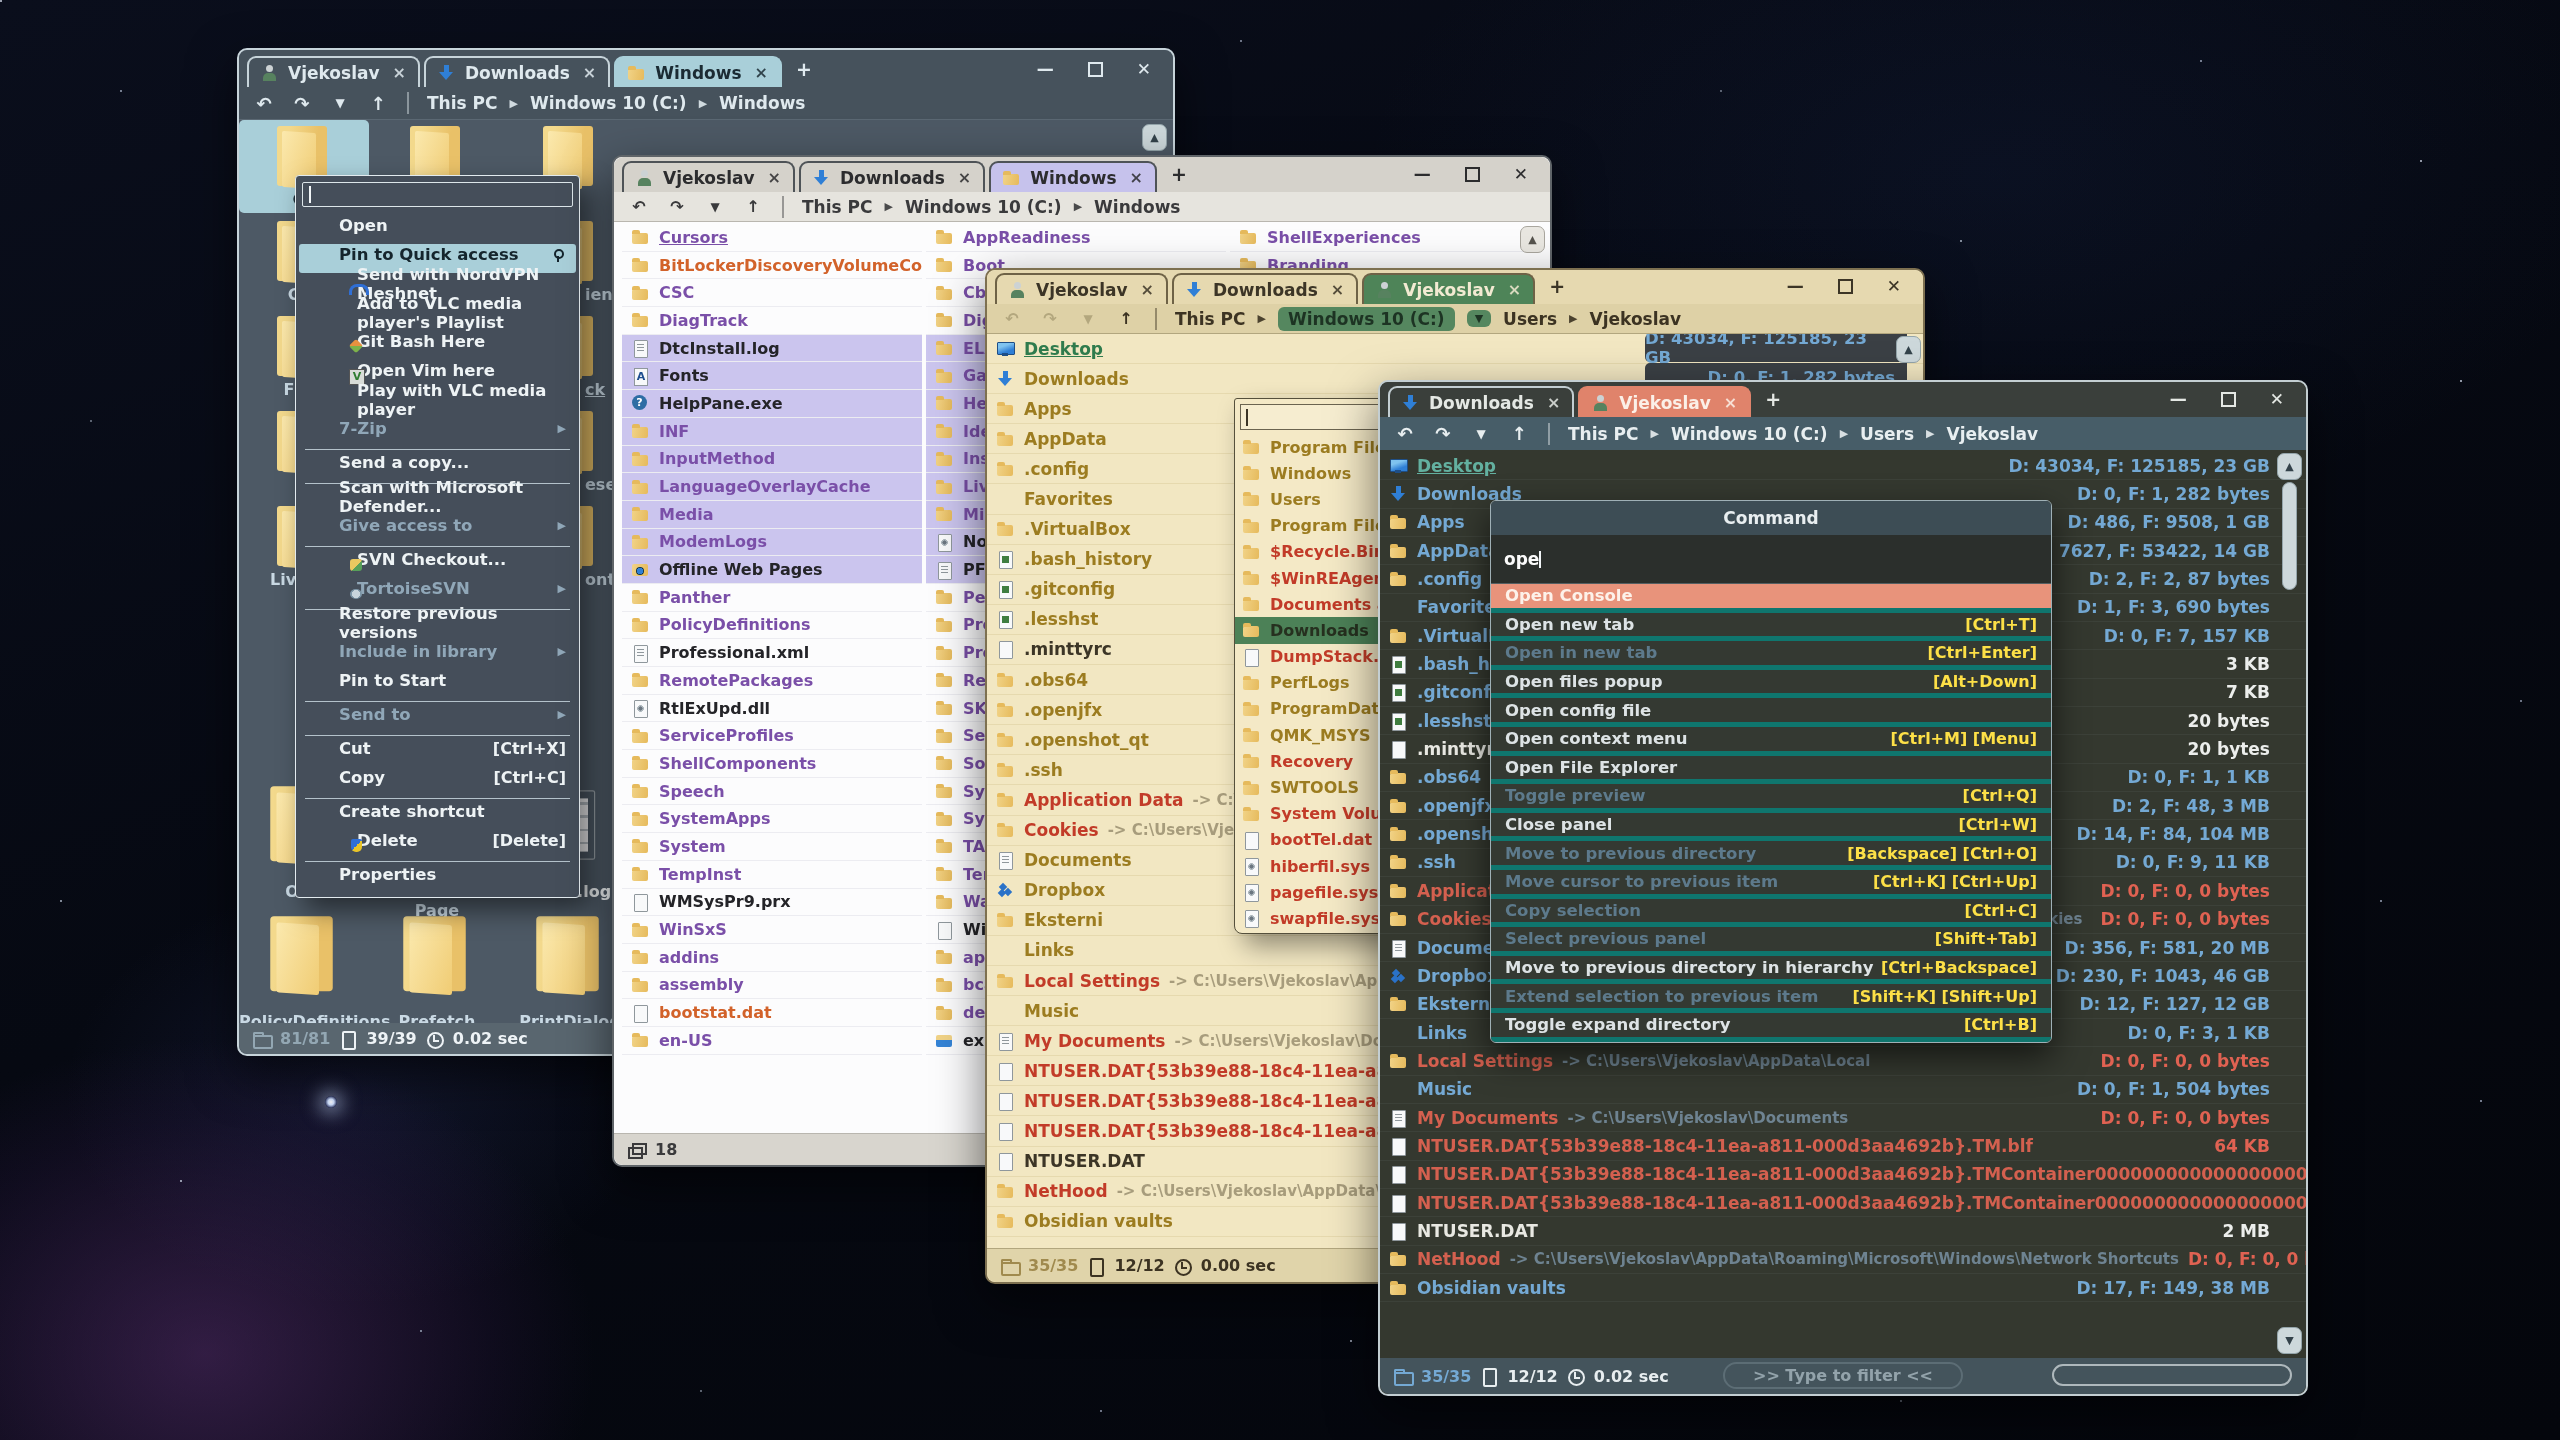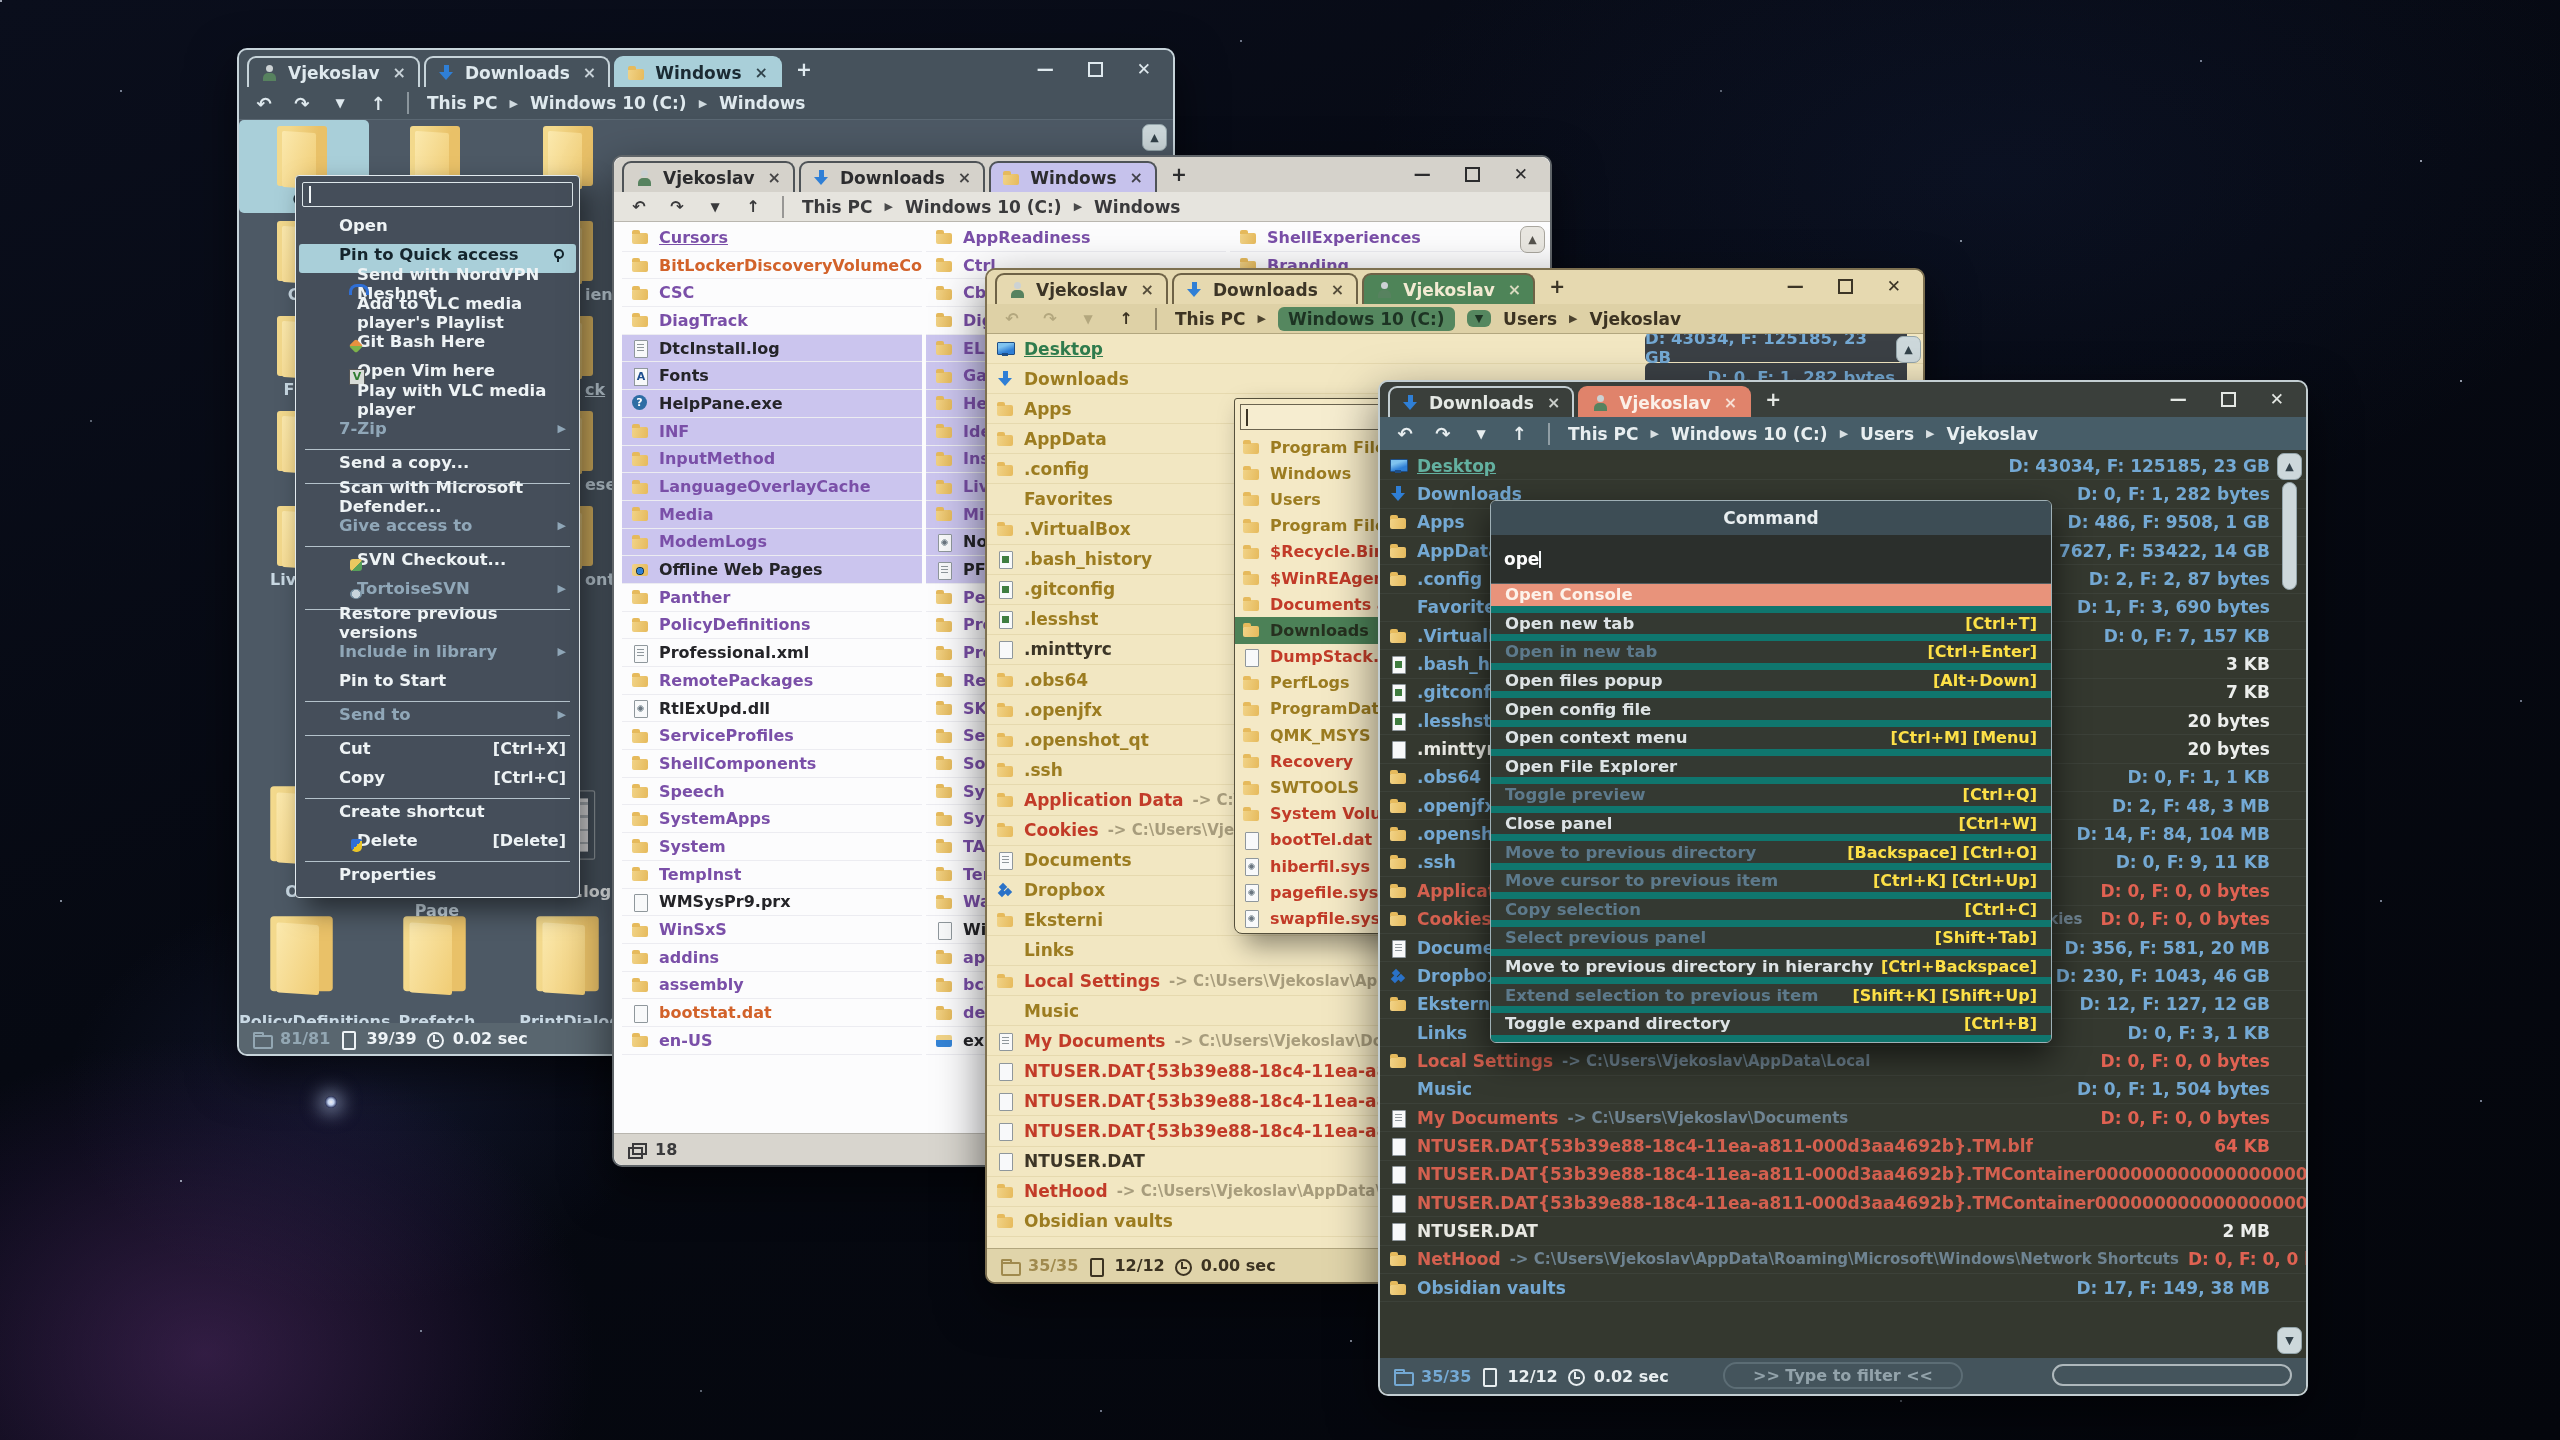--- a/index.html
+++ b/index.html
@@ -152,21 +152,21 @@
   .w4 .flink { color:#6e8391; }
   .w4 .s-folder { color:#74a9d4; } .w4 .s-file { color:#eceeec; } .w4 .s-hidden { color:#e06252; }
 
   
   .palette { position:absolute; left:110px; top:50px; width:562px; background:#343932;
      border:1px solid #9fb0b6; border-radius:6px; z-index:7; box-shadow:0 14px 34px rgba(0,0,0,.6); overflow:hidden; }
   .pal-title { height:34px; background:#3d4d55; color:#e8eef0; text-align:center; font-size:17px; line-height:34px; }
   .pal-input { height:49px; background:#2b2f2c; display:flex; align-items:center; padding:0 13px;
      font-size:17px; color:#fbfbfb; border-bottom:1px solid #555f62; }
   .pal-item { height:28.6px; display:flex; align-items:center; padding:0 14px; font-size:16.5px;
-     color:#dde3e5; border-bottom:7px solid #0f766e; }
+     color:#dde3e5; border-bottom:5px solid #0f766e; }
   .pal-item.sel { background:#e8937b; color:#fdf2ea; }
   .pal-item.muted { color:#5d7a8c; }
   .pal-sc { margin-left:auto; color:#fde047; font-size:16px; }
 
   
   .ic { display:inline-block; position:relative; width:18px; height:16px; flex-shrink:0; }
   .ic-folder::before { content:""; position:absolute; left:0; top:4px; width:16px; height:11px;
      background:linear-gradient(100deg,#f1d387,#e6ba5c); border-radius:2px; }
   .ic-folder::after { content:""; position:absolute; left:0; top:1px; width:8px; height:4px;
      background:#e6ba5c; border-radius:2px 2px 0 0; }
@@ -621,21 +621,21 @@
             <span class="fname c-folder">en-US</span>
           </div>
         </div>
       <div class="w2col" style="left:312px; width:300px;">
           <div class="frow">
             <span class="ic ic-folder"></span>
             <span class="fname c-folder">AppReadiness</span>
           </div>
           <div class="frow">
             <span class="ic ic-folder"></span>
-            <span class="fname c-folder">Ctrl</span>
+            <span class="fname c-folder">Boot</span>
           </div>
           <div class="frow">
             <span class="ic ic-folder"></span>
             <span class="fname c-folder">CbsTe</span>
           </div>
           <div class="frow">
             <span class="ic ic-folder"></span>
             <span class="fname c-folder">Digita</span>
           </div>
           <div class="frow sel">

